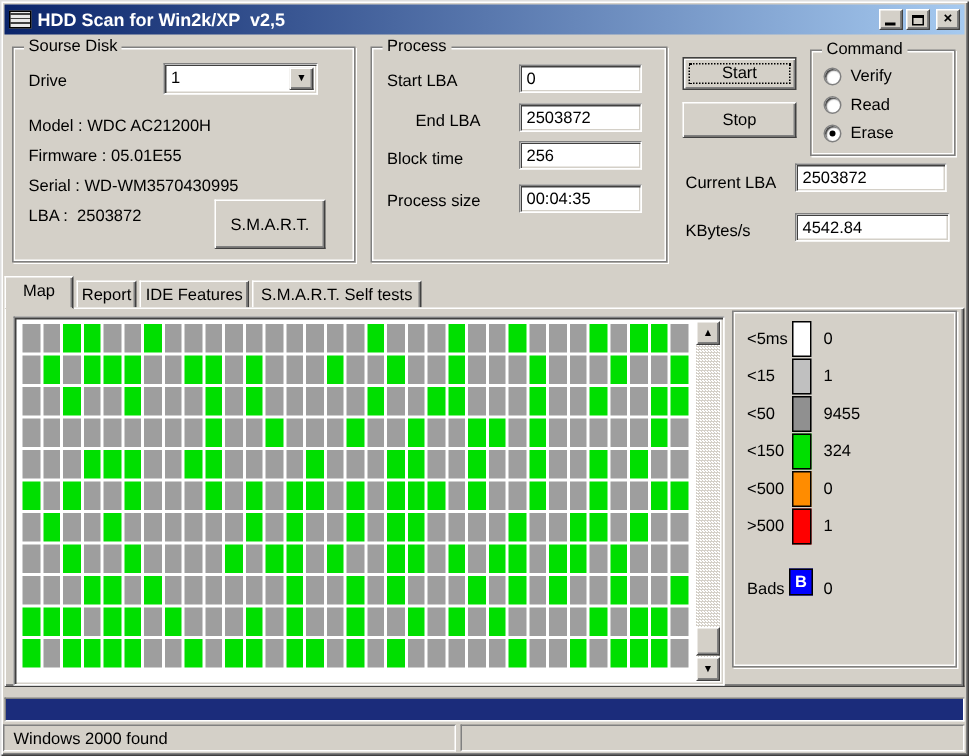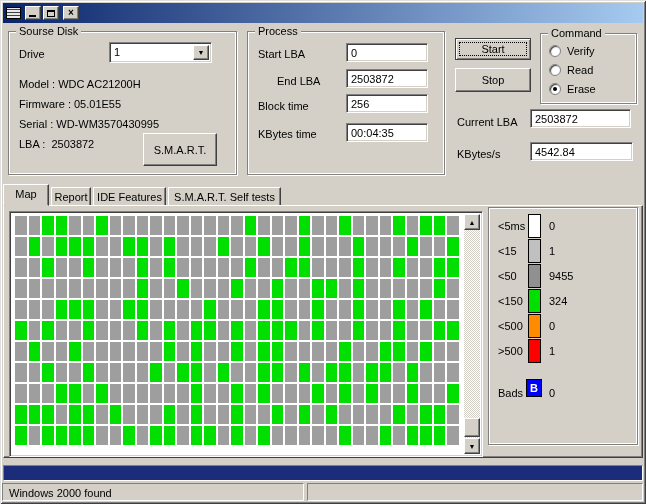--- a/index.html
+++ b/index.html
@@ -164,20 +164,21 @@
     padding:3px 0 0 6px; white-space:nowrap; overflow:hidden;
   }
 </style>
 </head>
 <body>
 
 <div class="window">
 
   <div class="titlebar">
     <div class="app-icon"></div>
+    <div class="title-text">HDD Scan for Win2k/XP  v2,5</div>
     <div class="winbtns">
       <div class="winbtn">
           <span class="glyph-min"></span>
         </div>
       <div class="winbtn">
           <span class="glyph-max"></span>
         </div>
       <div class="winbtn close">
           <span>×</span>
         </div>
@@ -201,21 +202,21 @@
   </div>
 
   <div class="group" style="left:247px; top:31px; width:198px; height:144px;">
     <div class="group-title">Process</div>
     <div class="lbl" style="left:10px; top:16px;">Start LBA</div>
     <div class="field" style="left:98px; top:11px; width:82px; height:19px;">0</div>
     <div class="lbl" style="left:10px; top:43px;padding-left:19px;">End LBA</div>
     <div class="field" style="left:98px; top:37px; width:82px; height:19px;">2503872</div>
     <div class="lbl" style="left:10px; top:68px;">Block time</div>
     <div class="field" style="left:98px; top:62px; width:82px; height:19px;">256</div>
-    <div class="lbl" style="left:10px; top:96px;">KBytes time</div>
+    <div class="lbl" style="left:10px; top:96px;">Process size</div>
     <div class="field" style="left:98px; top:91px; width:82px; height:19px;">00:04:35</div>
   </div>
 
   <div class="btn btn-default" style="left:455px; top:38px; width:76px; height:22px;">
     <span class="focus-rect">
         <span>Start</span>
       </span>
   </div>
   <div class="btn" style="left:455px; top:68px; width:76px; height:24px;">Stop</div>
 

